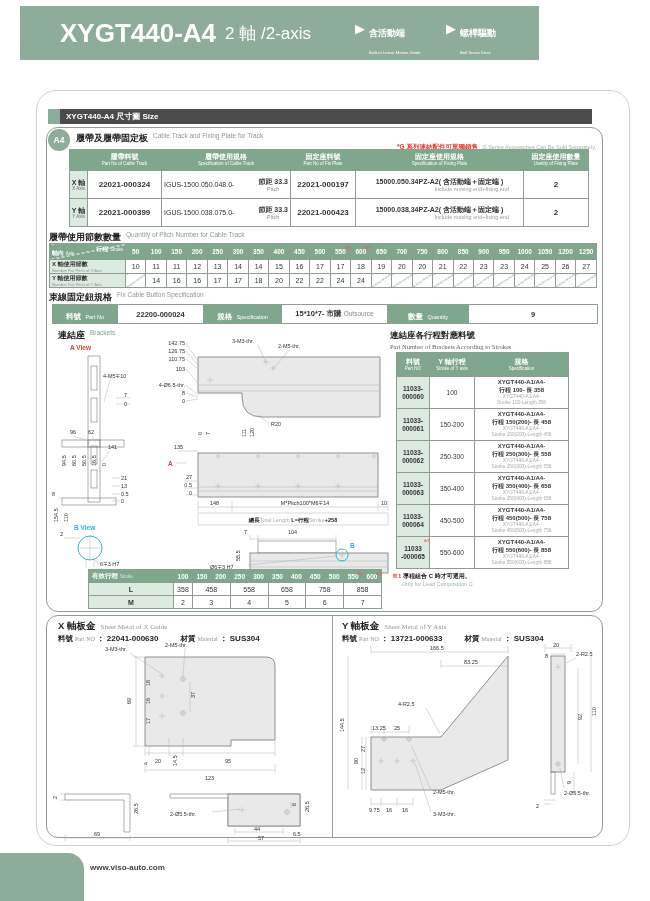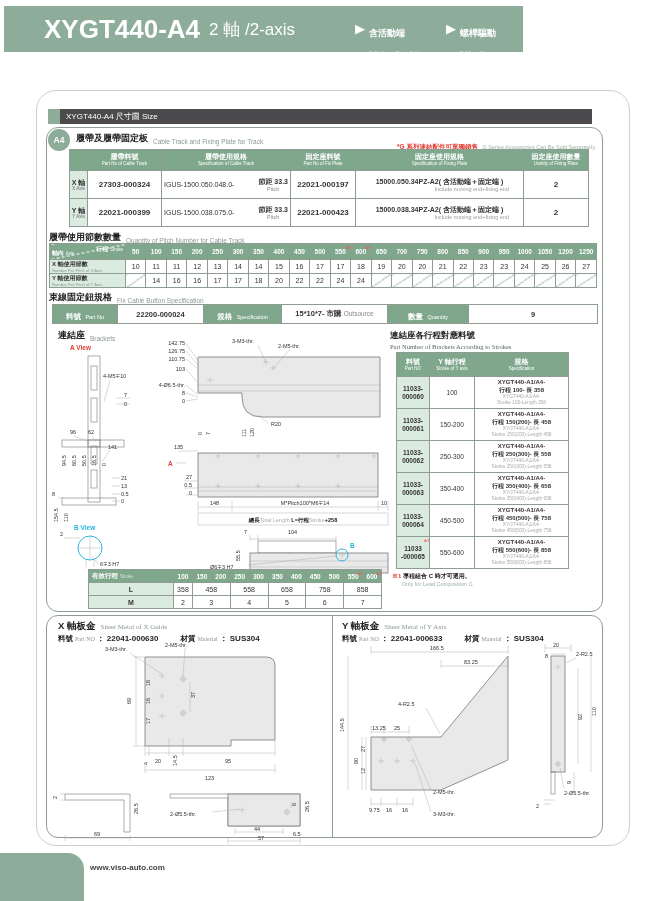--- a/index.html
+++ b/index.html
@@ -1,34 +1,34 @@
 <!DOCTYPE html>
 <html><head>
 <meta charset="utf-8">
 <style>
 *{box-sizing:border-box;margin:0;padding:0}
 html,body{width:650px;height:901px}
 body{position:relative;background:#fff;font-family:"Liberation Sans",sans-serif;color:#333;overflow:hidden}
 .abs{position:absolute}
 .serif{font-family:"Liberation Serif",serif}
 
-.banner{left:4px;top:6px;width:519px;height:46px;background:#8dac99;color:#fff;display:flex;align-items:center}
+.banner{left:20px;top:6px;width:519px;height:54px;background:#8dac99;color:#fff;display:flex;align-items:center}
 .model{font-size:26px;font-weight:bold;margin-left:40px;white-space:nowrap}
 .sub{font-size:17px;margin-left:9px;white-space:nowrap}
 .feat{position:absolute;display:flex;gap:4px;color:#fff;align-items:flex-start}
 .feat .tri{font-size:13px;line-height:14px}
 .fzh{font-size:9px;font-weight:bold;line-height:10px;white-space:nowrap}
 .fen{font-size:4.2px;line-height:5px;white-space:nowrap}
 
 .sq{left:48px;top:109px;width:12px;height:15px;background:#8dac99}
-.secbar{left:60px;top:109px;width:532px;height:15px;background:#4b4b4d;color:#fff;font-size:8px;font-weight:normal;line-height:15px;padding-left:6px}
+.secbar{left:60px;top:109px;width:532px;height:15px;background:#4b4b4d;color:#fff;font-size:8px;font-weight:bold;line-height:15px;padding-left:6px}
 .frame{left:36px;top:90px;width:594px;height:756px;border:1px solid #cfcfcf;border-radius:20px}
 .box{border:1px solid #8f9c93;border-radius:12px;background:#fff}
 .badge{left:48px;top:129px;width:22px;height:22px;border-radius:50%;background:#8dac99;color:#fff;font-size:8.5px;font-weight:bold;text-align:center;line-height:22px}
-.sect{display:flex;align-items:flex-end;gap:5px;white-space:nowrap}
+.sect{display:flex;align-items:flex-start;gap:5px;white-space:nowrap}
 .sect .zh{font-size:9px;font-weight:bold;color:#222}
 .sect .en{font-size:6.5px;color:#8a9a90}
 .noteg{text-align:right;white-space:nowrap}
 .noteg .r{color:#e03c31;font-size:6.5px;font-weight:bold}
 .noteg .g{color:#9ab3a2;font-size:5.5px}
 
 table{border-collapse:collapse;table-layout:fixed}
 td,th{border:1px solid #8f9c93;overflow:hidden}
 .ghead{background:#7fa78c;color:#fff;text-align:center;vertical-align:middle}
 .ghead .zh{font-size:7px;font-weight:bold;line-height:8px;display:block}
@@ -182,21 +182,21 @@
     <th class="ghead">
           <span class="zh">固定座使用數量</span>
           <span class="en">Uantity of Fixing Plate</span>
         </th>
   </tr>
   <tr style="height:28px">
     <td class="axis ltg">
           <span class="zh">X 軸</span>
           <span class="en">X Axis</span>
         </td>
-    <td class="pn">27303-000324</td>
+    <td class="pn">22021-000324</td>
     <td class="spec">
           <div class="flex">
             <span>IGUS-1500.050.048.0-</span>
             <span class="pb">
               <span class="b">節距 33.3</span>
               <span class="p">Pitch</span>
             </span>
           </div>
         </td>
     <td class="pn">22021-000197</td>
@@ -656,21 +656,21 @@
 
 <div class="abs smt" style="left:342px;top:620px">
   <span class="zh">Y 軸板金</span>
   <span class="en">Sheet Metal of Y Axis</span>
 </div>
 <div class="abs sml" style="left:342px;top:633px">
   <span class="grp">
       <span class="zh">料號</span>
       <span class="en">Part NO</span>
       <span class="val"><i style="font-style:normal">：</i></span>
-      <span class="val">22041-000633</span>
+      <span class="val">13721-000633</span>
     </span>
   <span class="grp">
       <span class="zh">材質</span>
       <span class="en">Material</span>
       <span class="val"><i style="font-style:normal">：</i></span>
       <span class="val">SUS304</span>
     </span>
 </div>
 
 <svg style="left:338px;top:642px" width="264" height="195" viewBox="0 0 264 195">

